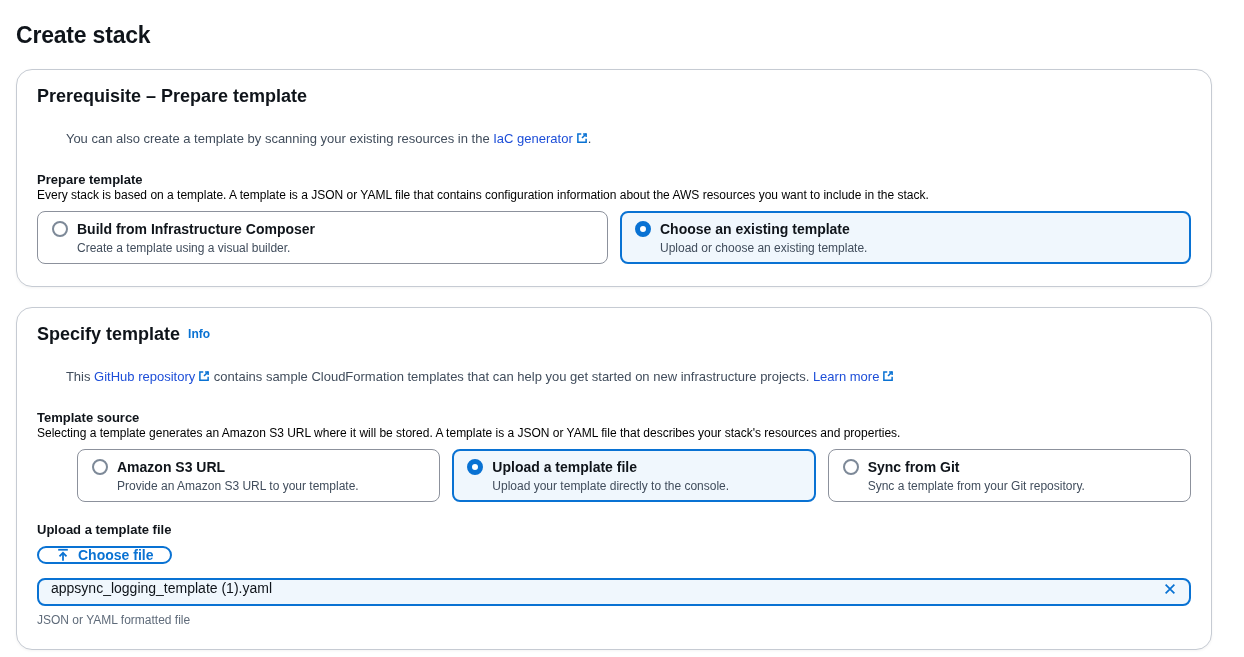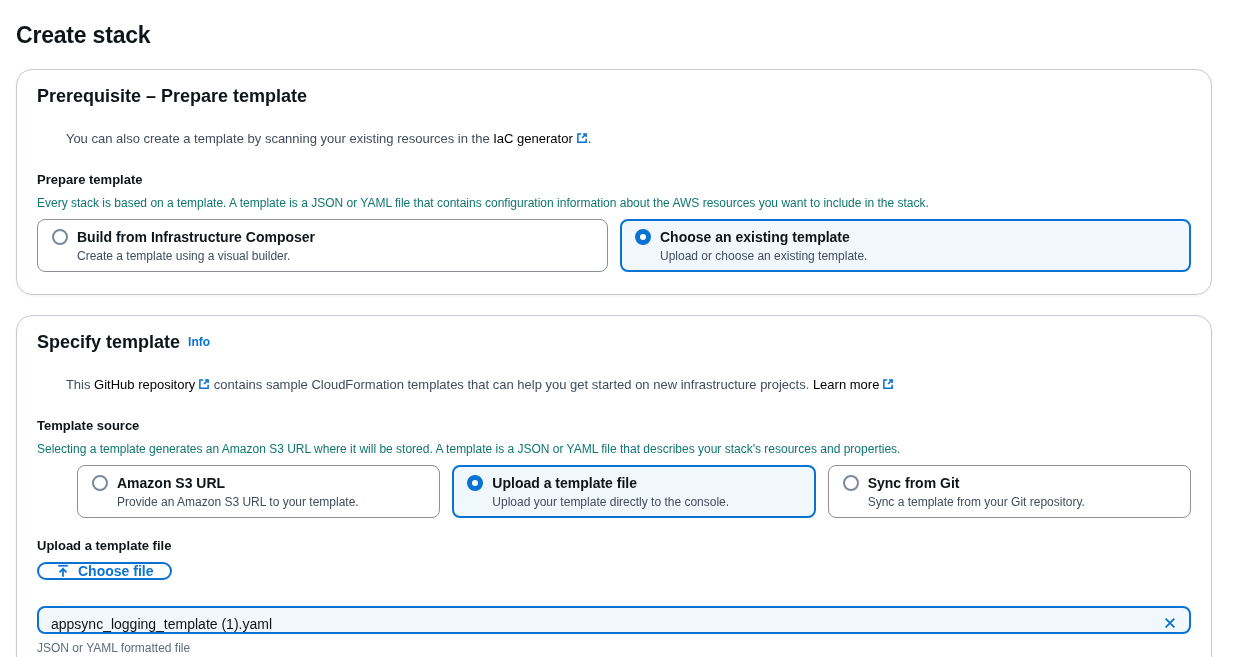--- a/index.html
+++ b/index.html
@@ -17,25 +17,25 @@
     border-radius: 16px;
     background: #fff;
     box-shadow: 0 1px 3px rgba(15,20,26,0.05);
     margin-bottom: 20px;
   }
   .card-body { padding: 16px 20px 22px; }
   .card-title { font-size: 18px; font-weight: 700; display: inline; }
   .info-link { color: #0972d3; font-size: 12px; font-weight: 700; text-decoration: none; margin-left: 8px; vertical-align: 2px; cursor: pointer; }
   .card-desc { font-size: 13px; color: #414d5c; margin-top: 5px; white-space: pre-wrap; line-height: 18px; }
 
-  a.inline-link { color: #000000; text-decoration: none; cursor: pointer; }
+  a.inline-link { color: #1d4ed8; text-decoration: none; cursor: pointer; }
   .ext-icon { margin-left: 3px; vertical-align: -1px; }
 
   .field-label { font-size: 13px; font-weight: 700; margin-top: 6px; }
-  .field-desc { font-size: 12px; color: #0f766e; margin-top: 9px; line-height: 15px; }
+  .field-desc { font-size: 12px; color: #000000; margin-top: 1px; line-height: 15px; }
 
   .tiles { display: grid; gap: 12px; margin-top: 8px; }
   .cols-2 { grid-template-columns: 1fr 1fr; }
   .cols-3 { grid-template-columns: 1fr 1fr 1fr; padding-left: 40px; }
   .tile {
     border: 1px solid #8c919c;
     border-radius: 8px;
     background: #fff;
     padding: 7px 14px;
     display: flex; gap: 9px; align-items: flex-start;
@@ -51,24 +51,24 @@
     display: inline-flex; align-items: center; gap: 8px;
     border: 2px solid #0972d3; border-radius: 18px;
     background: #fff; color: #0972d3;
     font-family: "Liberation Sans", sans-serif;
     font-size: 14px; font-weight: 700;
     padding: 4px 17px; height: 18px; cursor: pointer;
   }
   .choose-file-btn { margin-top: 9px; }
 
   .file-chip {
-    display: flex; align-items: flex-end; justify-content: space-between;
+    display: flex; align-items: flex-start; justify-content: space-between;
     border: 2px solid #0972d3; background: #f0f7fd;
     border-radius: 8px; height: 28px;
-    padding: 0 10px 0 12px; margin-top: 24px;
+    padding: 0 10px 0 12px; margin-top: 12px;
     font-size: 14px;
   }
   .chip-clear { background: none; border: none; cursor: pointer; display: flex; align-items: center; padding: 2px; }
   .hint { font-size: 12px; color: #5f6b7a; margin-top: 7px; }
 </style>
 </head>
 <body>
 
 <div class="page">
 

